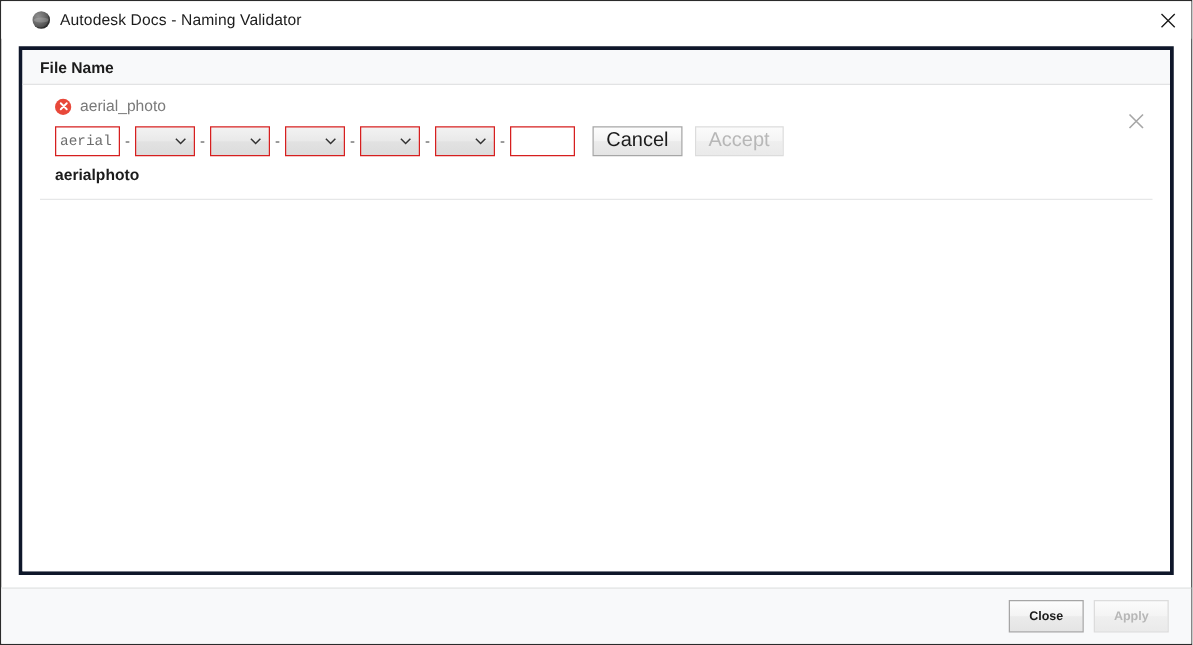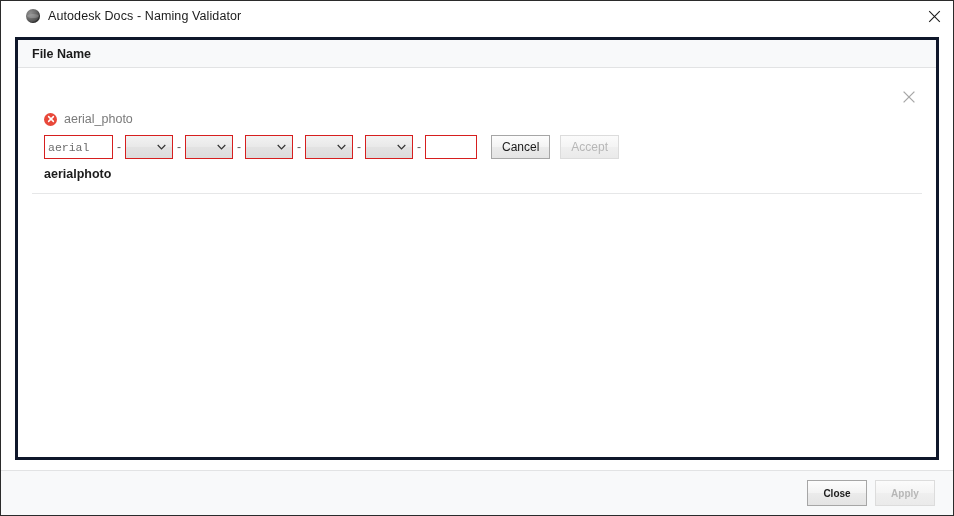--- a/index.html
+++ b/index.html
@@ -127,21 +127,20 @@
   
   .file-entry {
     position: relative;
     padding: 8px 0 0 0;
   }
   .entry-head {
     display: flex;
     align-items: center;
     padding-left: 26px;
     height: 18px;
-    margin-top: 34px;
   }
   .error-icon {
     width: 13px;
     height: 13px;
     flex: 0 0 13px;
     margin-right: 7px;
     border-radius: 50%;
     background: #e8483a;
     display: flex;
     align-items: center;
@@ -163,21 +162,21 @@
   .dash {
     width: 12px;
     text-align: center;
     color: #595959;
     font-size: 12px;
     flex: 0 0 12px;
     line-height: 1;
   }
 
   .text-field {
-    width: 69px;
+    width: 52px;
     height: 24px;
     box-sizing: border-box;
     border: 1px solid #d61f1f;
     background: #ffffff;
     font-family: "Liberation Mono", monospace;
     font-size: 11.5px;
     color: #6d6d6d;
     padding: 0 3px;
     outline: none;
     border-radius: 0;
@@ -205,21 +204,21 @@
     transform: translateY(-50%);
     width: 9px;
     height: 6px;
   }
   .select-field .chev svg { display: block; }
 
   .btn {
     height: 24px;
     box-sizing: border-box;
     font-family: "Liberation Sans", sans-serif;
-    font-size: 12px;
+    font-size: 16px;
     padding: 0 10px;
     background: linear-gradient(180deg, #fdfdfd 0%, #f3f3f3 50%, #ebebeb 51%, #e4e4e4 100%);
     border: 1px solid #a6a6a6;
     color: #1c1c1c;
     cursor: default;
     border-radius: 0;
   }
   .btn.disabled {
     color: #b7b7b7;
     border-color: #dcdcdc;

